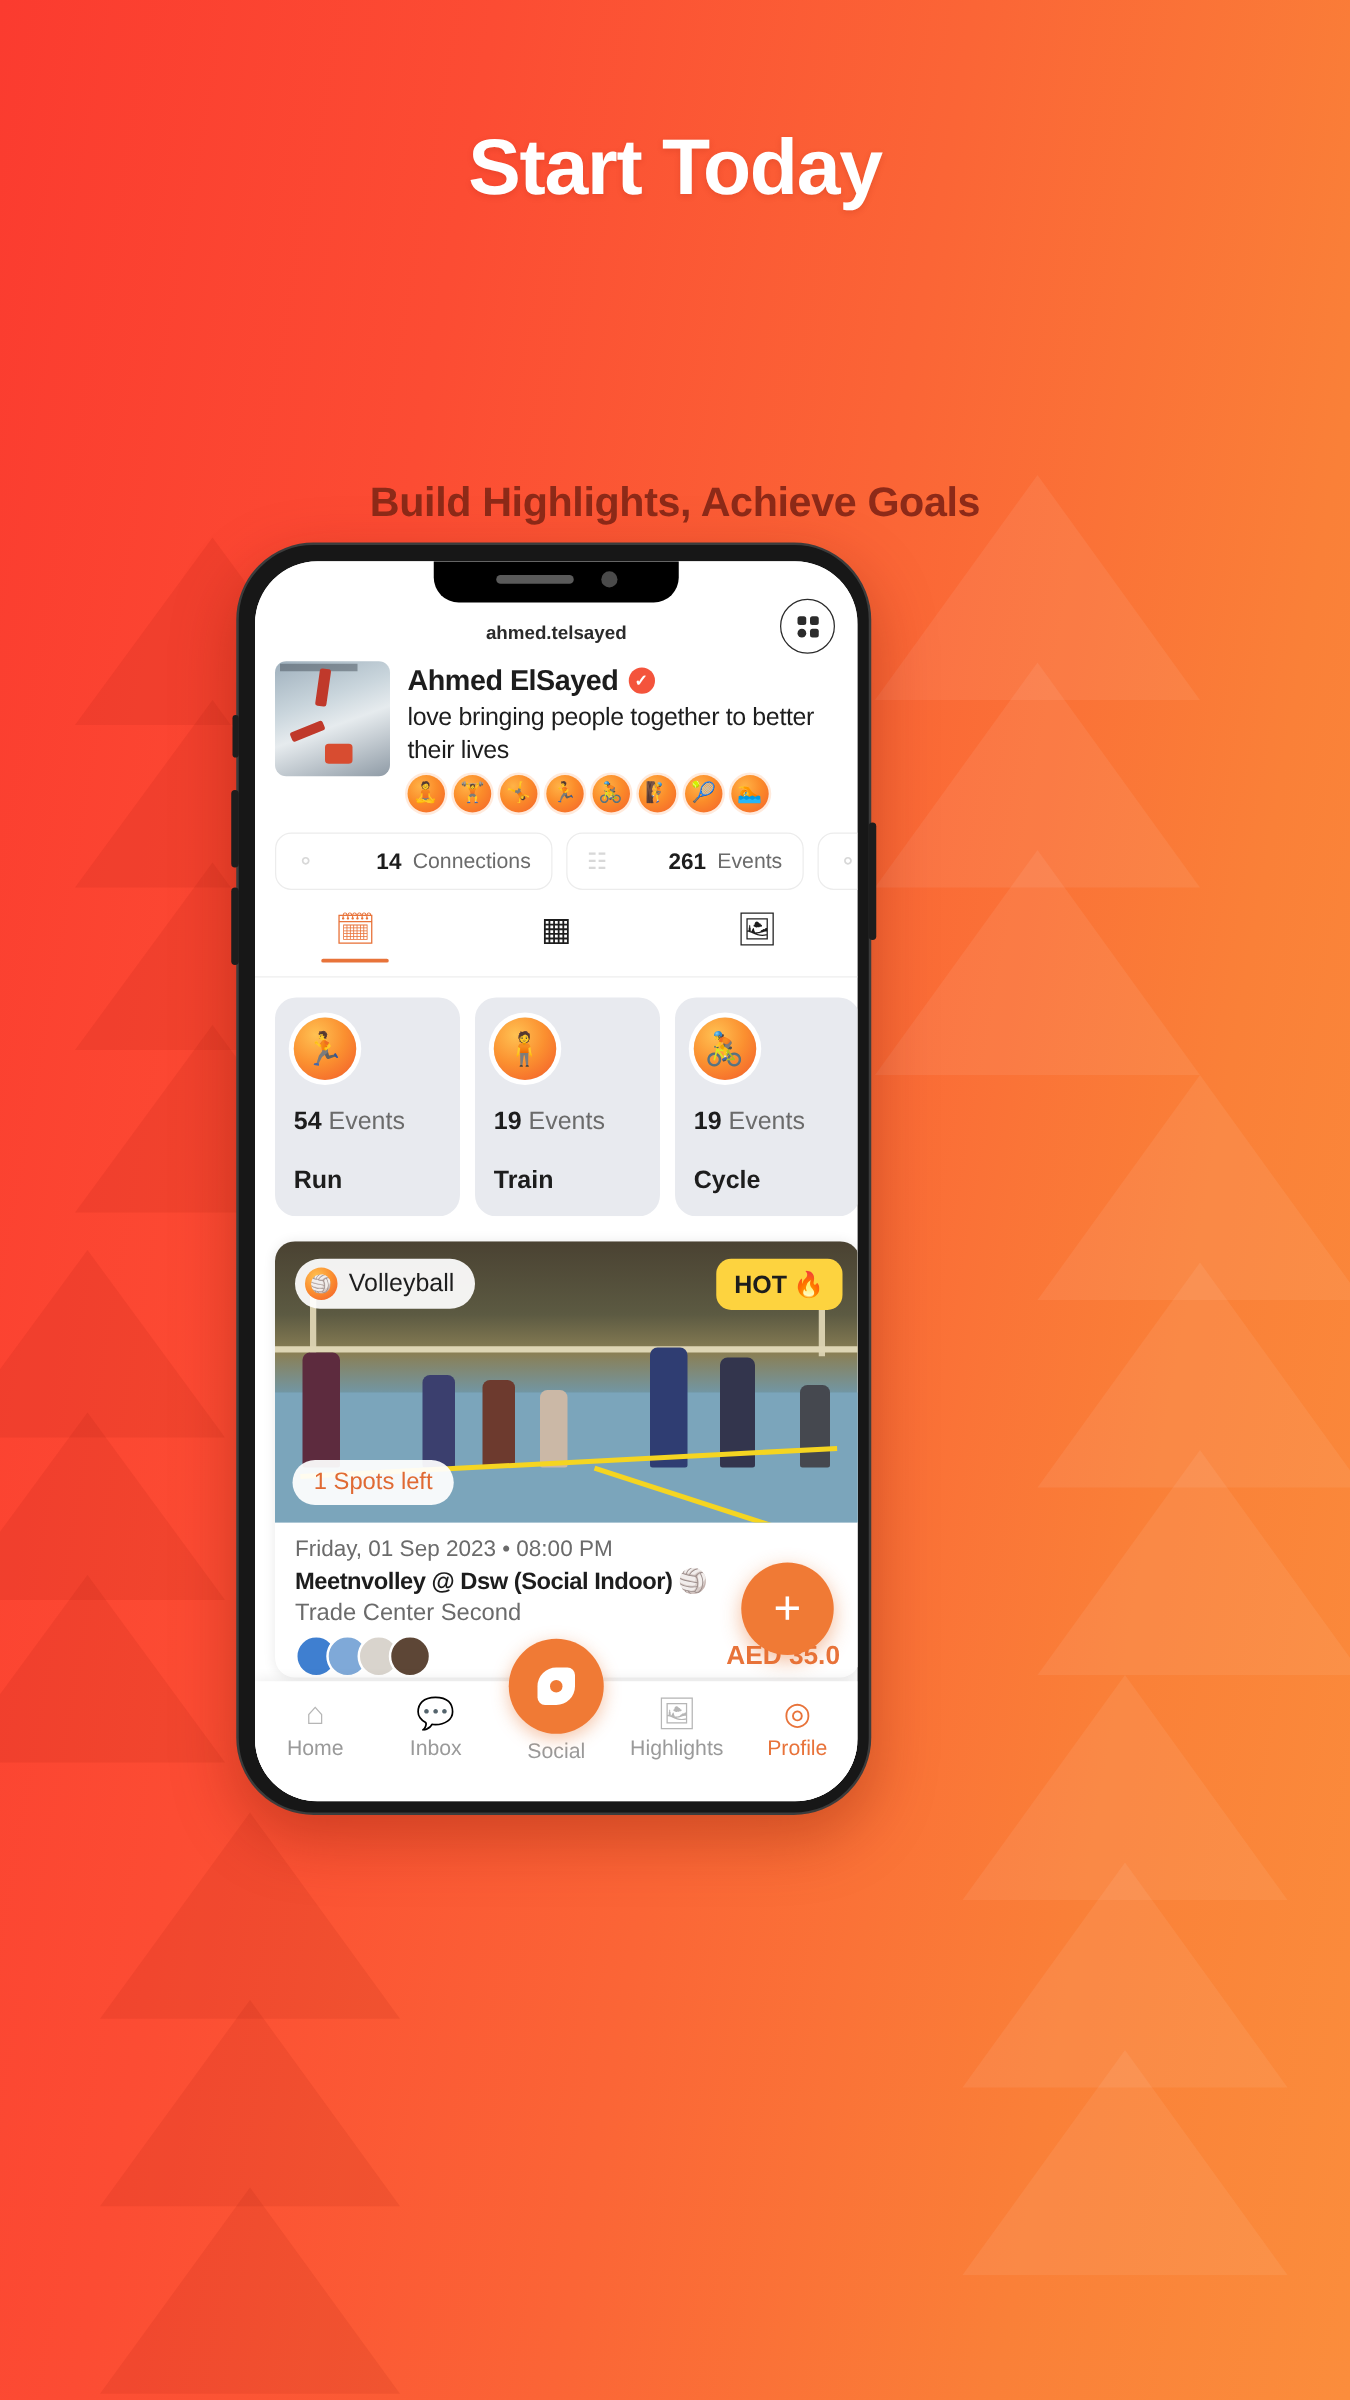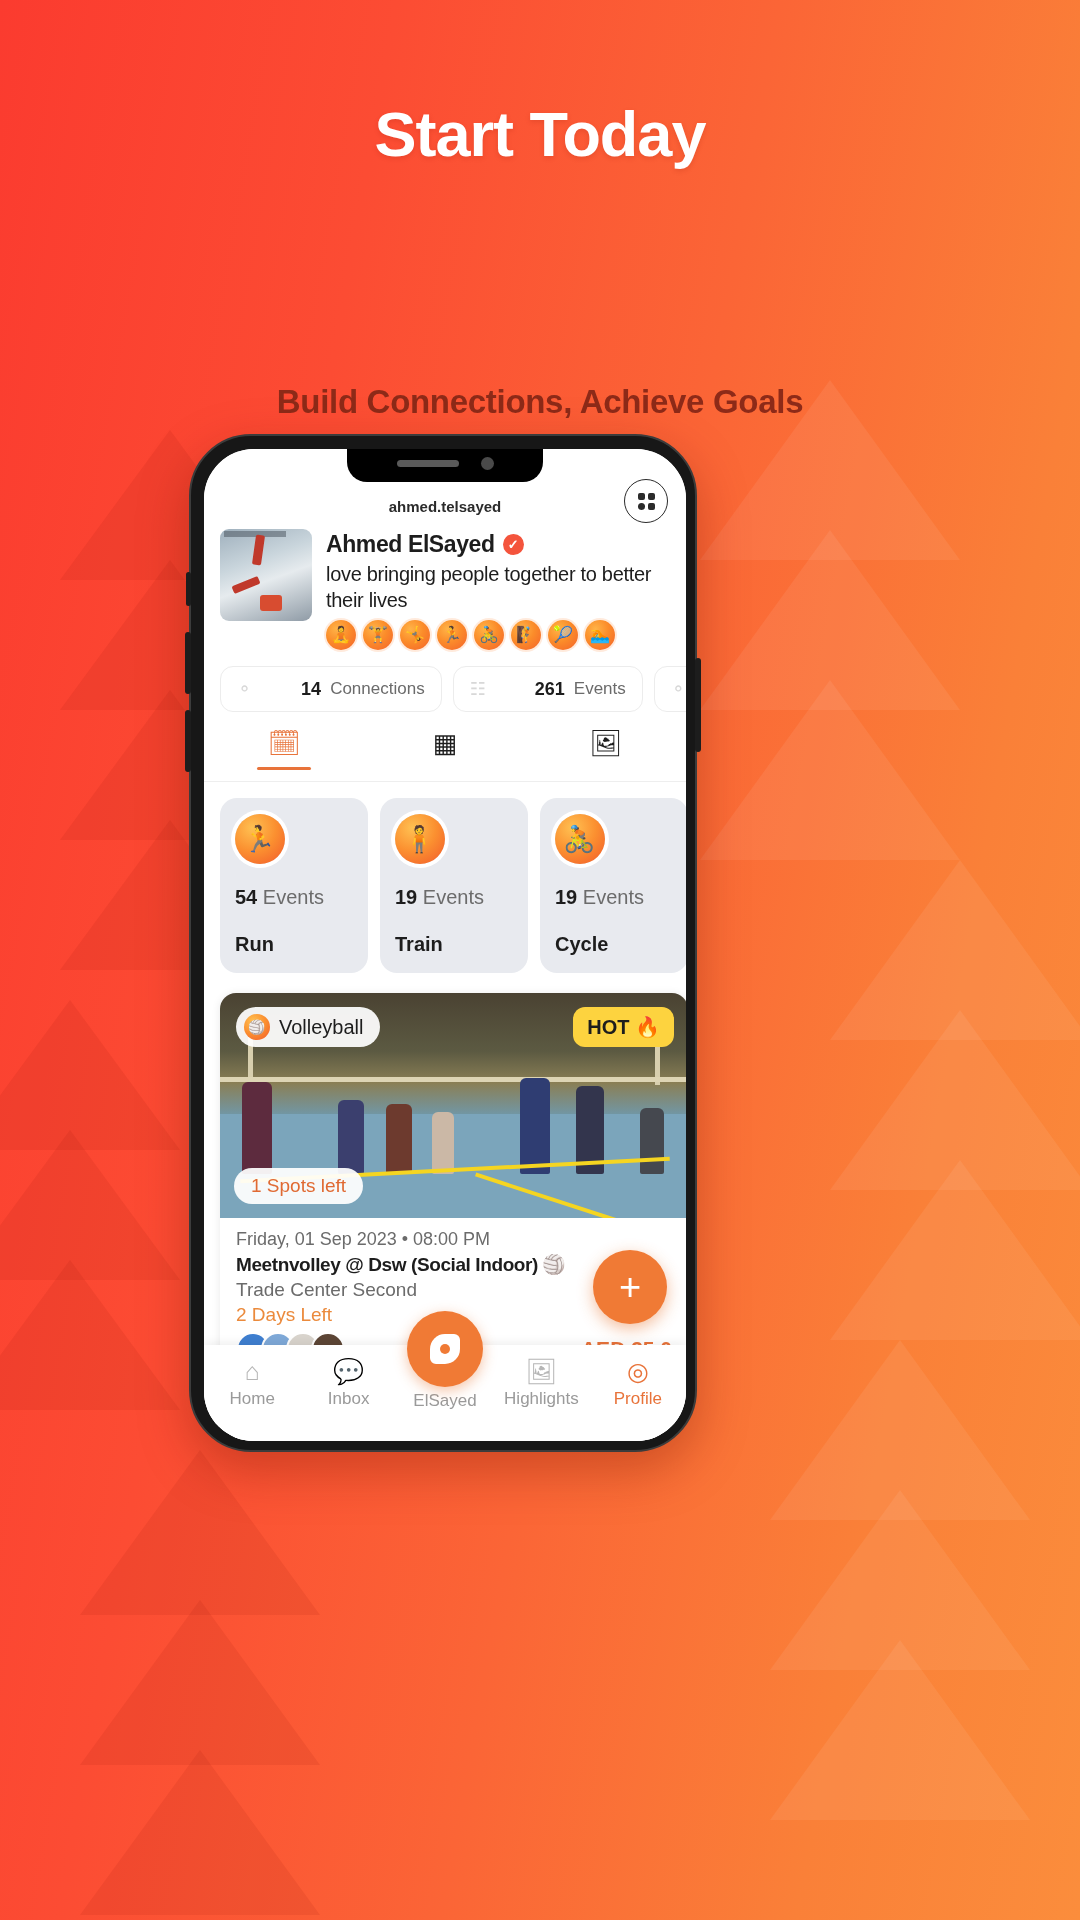--- a/index.html
+++ b/index.html
@@ -263,21 +263,21 @@
     <div class="chev dark" style="--t:120px; --h:165px; left:80px;  top:1450px;"></div>
     <div class="chev dark" style="--t:120px; --h:165px; left:80px;  top:1600px;"></div>
     <div class="chev dark" style="--t:120px; --h:165px; left:80px;  top:1750px;"></div>
   </div>
 </div>
 
 <div class="headline">
   <span>Start Today</span>
 </div>
 
-<div class="subhead">Build Connections, Achieve Goals</div>
+<div class="subhead">Build Highlights, Achieve Goals</div>
 
 <div class="phone">
   <div class="phone-btn btn-mute"></div>
   <div class="phone-btn btn-up"></div>
   <div class="phone-btn btn-down"></div>
   <div class="phone-btn btn-power"></div>
 
   <div class="screen">
     <div class="notch">
       <div class="speaker"></div>
@@ -397,21 +397,20 @@
             <span class="cd">🏐</span>
             <span class="t">Volleyball</span>
           </div>
           <div class="hot">HOT 🔥</div>
           <div class="spots">1 Spots left</div>
         </div>
         <div class="einfo">
           <div class="edate">Friday, 01 Sep 2023 • 08:00 PM</div>
           <div class="etitle">Meetnvolley @ Dsw (Social Indoor) 🏐</div>
           <div class="eloc">Trade Center Second</div>
-          <div class="edays">2 Days Left</div>
           <div class="erow">
             <div class="faces">
               <div class="face" style="background:#3f7fd0;"></div>
               <div class="face" style="background:#7fa9d8;"></div>
               <div class="face" style="background:#d9d4cd;"></div>
               <div class="face" style="background:#5d4636;"></div>
             </div>
             <div class="price">AED 35.0</div>
           </div>
         </div>
@@ -427,21 +426,21 @@
         <div class="nav">
           <span class="nicon">💬</span>
           <span class="nlbl">Inbox</span>
         </div>
         <div class="nav center">
           <div class="explore-fab">
               <div class="leaf">
                 <i></i>
               </div>
             </div>
-          <span class="nlbl">ElSayed</span>
+          <span class="nlbl">Social</span>
         </div>
         <div class="nav">
           <span class="nicon">🖼</span>
           <span class="nlbl">Highlights</span>
         </div>
         <div class="nav active">
           <span class="nicon">◎</span>
           <span class="nlbl">Profile</span>
         </div>
       </div>

